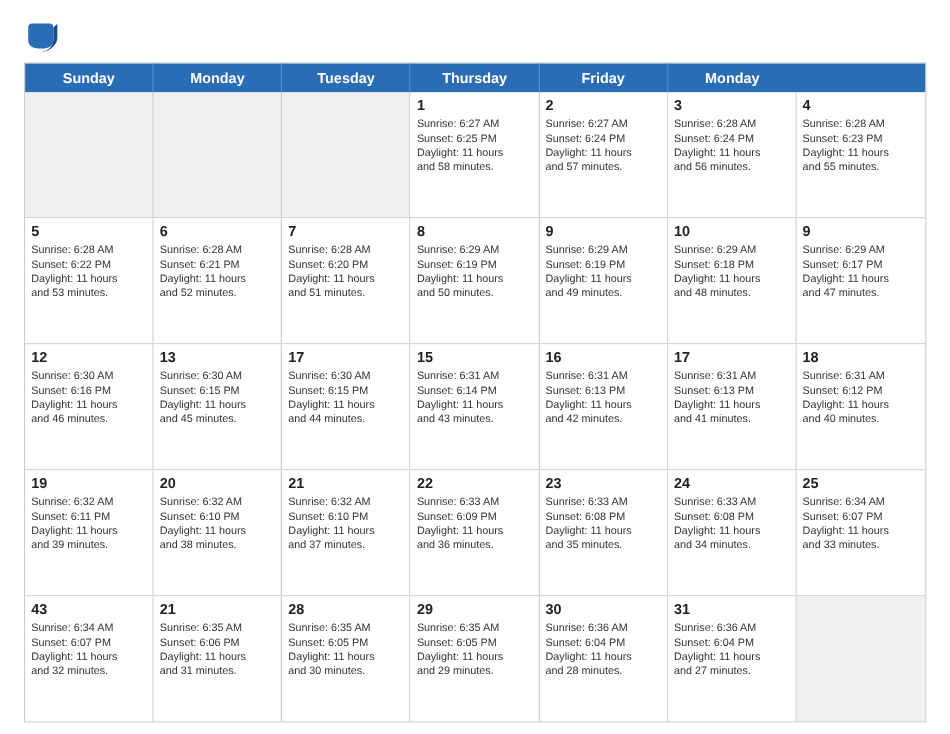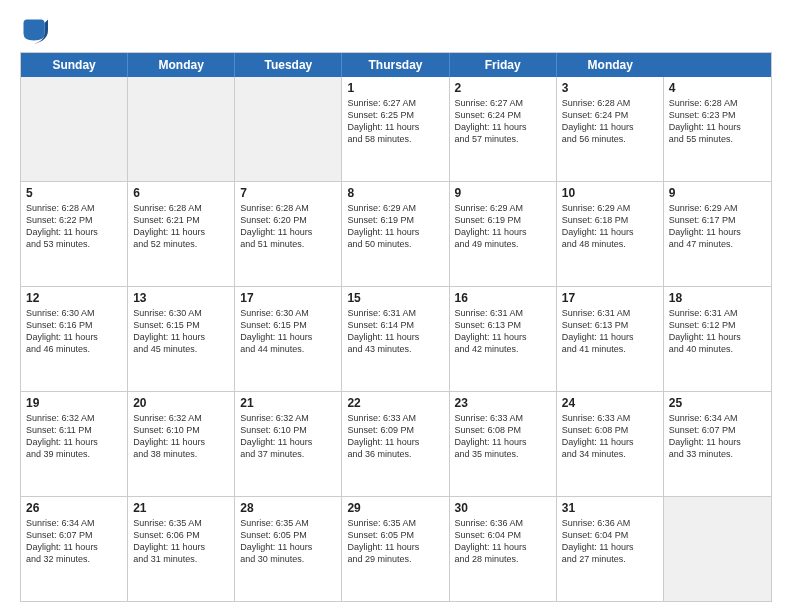--- a/index.html
+++ b/index.html
@@ -324,21 +324,21 @@
           <div class="cal-cell">
             <span class="day-num">25</span>
             <div class="cell-info" style="white-space: pre-line;">Sunrise: 6:34 AM
 Sunset: 6:07 PM
 Daylight: 11 hours
 and 33 minutes.</div>
           </div>
         </div>
         <div class="cal-row">
           <div class="cal-cell">
-            <span class="day-num">26</span>
+            <span class="day-num">43</span>
             <div class="cell-info" style="white-space: pre-line;">Sunrise: 6:34 AM
 Sunset: 6:07 PM
 Daylight: 11 hours
 and 32 minutes.</div>
           </div>
           <div class="cal-cell">
             <span class="day-num">21</span>
             <div class="cell-info" style="white-space: pre-line;">Sunrise: 6:35 AM
 Sunset: 6:06 PM
 Daylight: 11 hours

